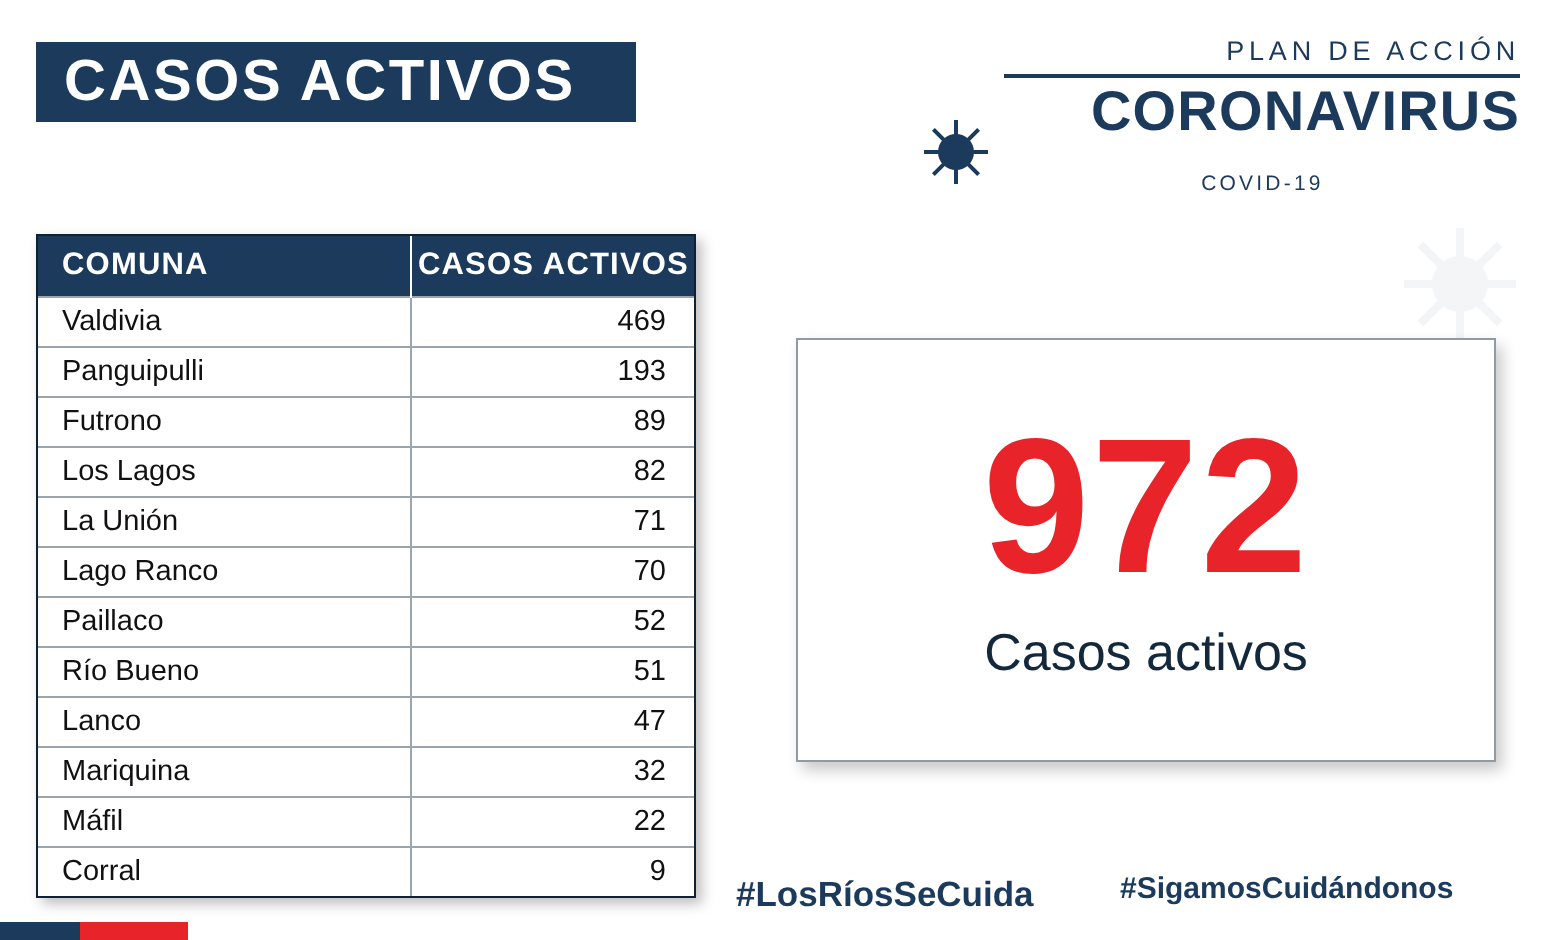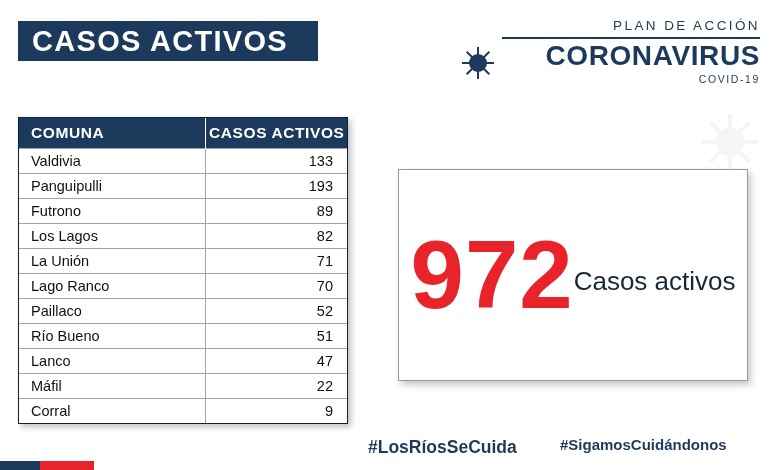--- a/index.html
+++ b/index.html
@@ -129,21 +129,22 @@
     font-size: 28px;
     font-weight: bold;
     letter-spacing: .6px;
     line-height: 1;
     margin-left: 43px;
   }
   .covid-text {
     color: #1b3a5c;
     font-size: 10.5px;
     letter-spacing: 1.6px;
-    margin-top: 3px;
+    margin-top: 16px;
+    text-align: center;
   }
   .logo-rule {
     height: 2px;
     background: #1b3a5c;
     margin: 4px 0 3px 0;
   }
 
   
   .watermark {
     position: absolute;
@@ -166,21 +167,21 @@
 
   
   .big-card {
     position: absolute;
     left: 398px; top: 169px;
     width: 350px; height: 212px;
     background: #ffffff;
     border: 1px solid #8f9aa3;
     box-shadow: 3px 4px 7px rgba(0,0,0,.22);
     display: flex;
-    flex-direction: row;
+    flex-direction: column;
     align-items: center;
     justify-content: center;
   }
   .big-number {
     color: #e8242a;
     font-size: 96px;
     font-weight: bold;
     line-height: .95;
     letter-spacing: 1px;
   }
@@ -235,21 +236,21 @@
         </colgroup>
       <thead>
         <tr>
           <th>COMUNA</th>
           <th class="num-head">CASOS ACTIVOS</th>
         </tr>
       </thead>
       <tbody>
         <tr>
           <td>Valdivia</td>
-          <td class="num">133</td>
+          <td class="num">469</td>
         </tr>
         <tr>
           <td>Panguipulli</td>
           <td class="num">193</td>
         </tr>
         <tr>
           <td>Futrono</td>
           <td class="num">89</td>
         </tr>
         <tr>
@@ -268,20 +269,24 @@
           <td>Paillaco</td>
           <td class="num">52</td>
         </tr>
         <tr>
           <td>Río Bueno</td>
           <td class="num">51</td>
         </tr>
         <tr>
           <td>Lanco</td>
           <td class="num">47</td>
+        </tr>
+        <tr>
+          <td>Mariquina</td>
+          <td class="num">32</td>
         </tr>
         <tr>
           <td>Máfil</td>
           <td class="num">22</td>
         </tr>
         <tr>
           <td>Corral</td>
           <td class="num">9</td>
         </tr>
       </tbody>

